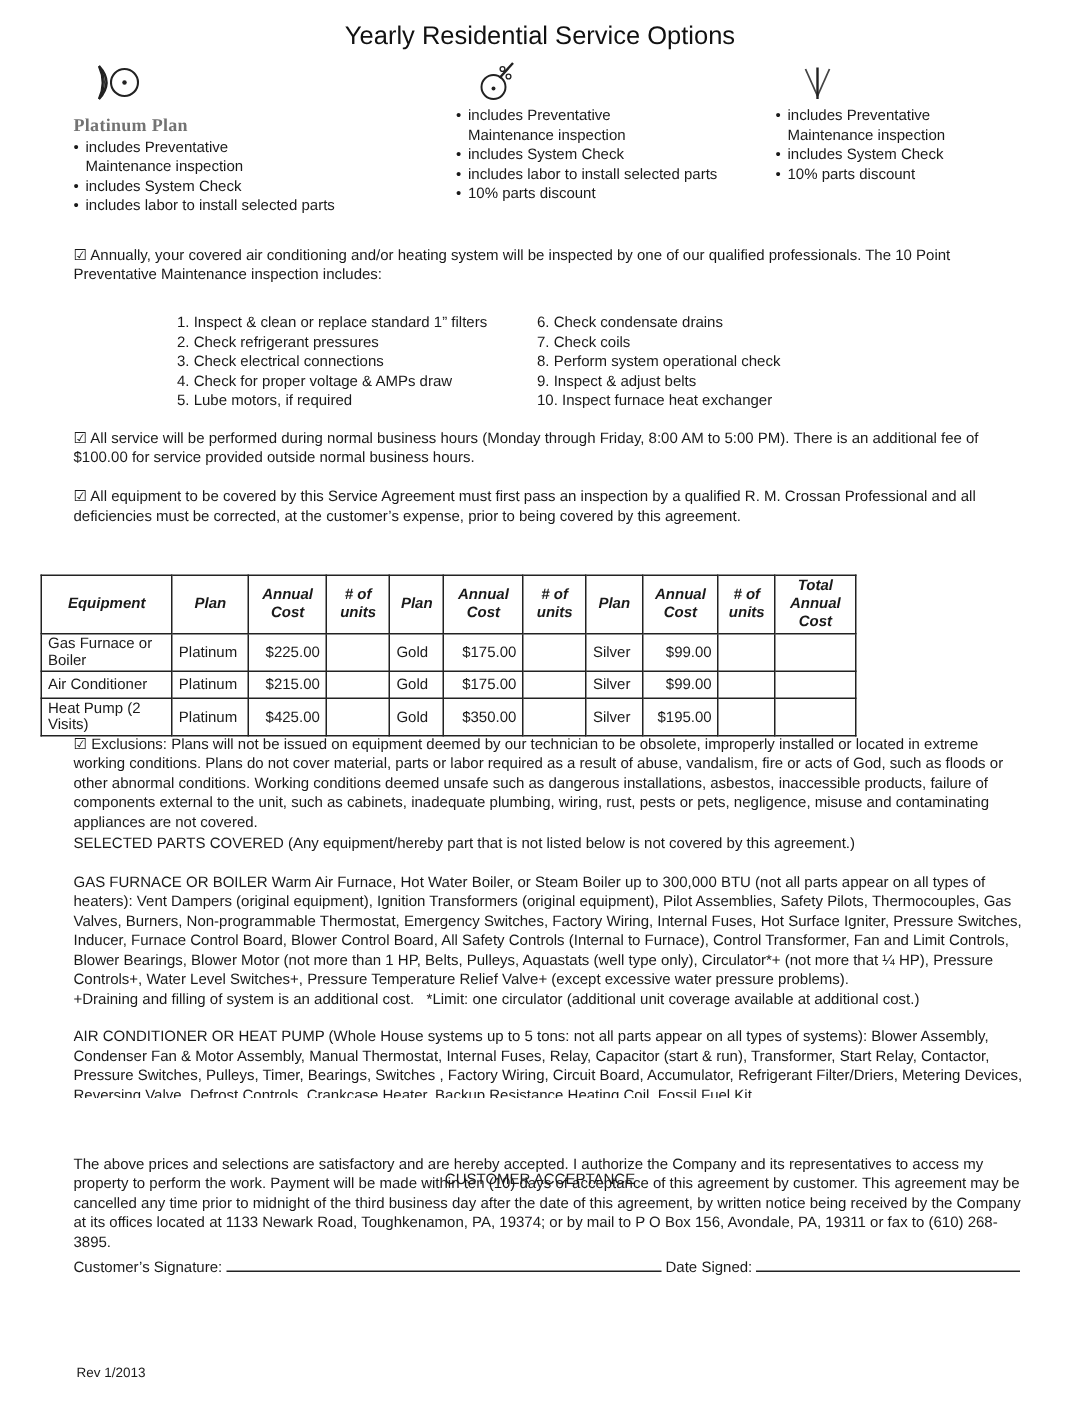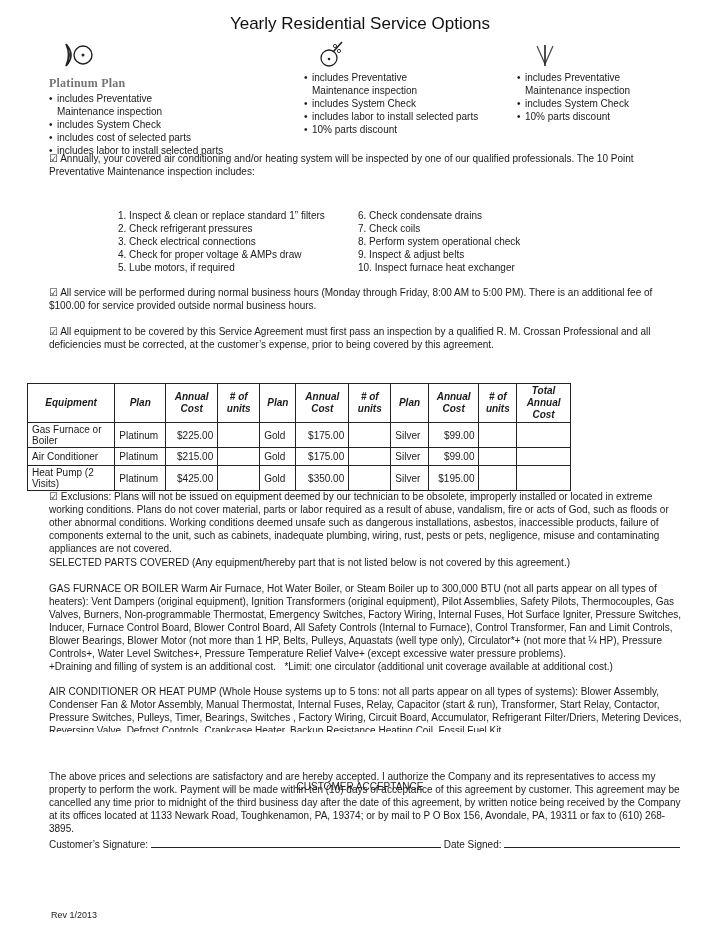--- a/index.html
+++ b/index.html
@@ -53,21 +53,20 @@
   <svg class="plan-icon" width="60" height="30" viewBox="0 0 60 30">
     <path d="M17 4 Q27 15 17 26 Q22 15 17 4" fill="none" stroke="#222" stroke-width="1.6"></path>
     <path d="M17 4 Q24 15 17 26" fill="none" stroke="#222" stroke-width="1"></path>
     <circle cx="34" cy="15" r="9" fill="none" stroke="#222" stroke-width="1.4"></circle>
     <circle cx="34" cy="15" r="1.5" fill="#222"></circle>
   </svg>
   <div class="plan-heading">Platinum Plan</div>
   <ul class="plan-features">
     <li style="width:110px;">includes Preventative Maintenance inspection</li>
     <li>includes System Check</li>
-    <li>includes cost of selected parts</li>
     <li>includes labor to install selected parts</li>
   </ul>
 </div>
 
 <div class="abs plan-col" style="left:304px; width:220px;">
   <svg class="plan-icon" width="60" height="30" viewBox="0 0 60 30">
     <circle cx="25" cy="18" r="8" fill="none" stroke="#222" stroke-width="1.3"></circle>
     <circle cx="25" cy="19" r="1.3" fill="#222"></circle>
     <line x1="29" y1="12" x2="38" y2="2" stroke="#222" stroke-width="1.6"></line>
     <circle cx="31" cy="6" r="1.6" fill="none" stroke="#222" stroke-width="0.9"></circle>
@@ -87,21 +86,21 @@
     <line x1="36" y1="6" x2="28" y2="24" stroke="#444" stroke-width="1.2"></line>
     <line x1="28" y1="5" x2="28" y2="26" stroke="#222" stroke-width="1.6"></line>
   </svg>
   <ul class="plan-features">
     <li style="width:110px;">includes Preventative Maintenance inspection</li>
     <li>includes System Check</li>
     <li>10% parts discount</li>
   </ul>
 </div>
 
-<div class="abs para" style="top:152px;">
+<div class="abs para" style="top:164px;">
   <span class="check">☑</span>
   <span>Annually, your covered air conditioning and/or heating system will be inspected by one of our qualified professionals. The 10 Point Preventative Maintenance inspection includes:</span>
 </div>
 
 <div class="abs steps" style="left:118px;">
   <div>1. Inspect &amp; clean or replace standard 1” filters</div>
   <div>2. Check refrigerant pressures</div>
   <div>3. Check electrical connections</div>
   <div>4. Check for proper voltage &amp; AMPs draw</div>
   <div>5. Lube motors, if required</div>

